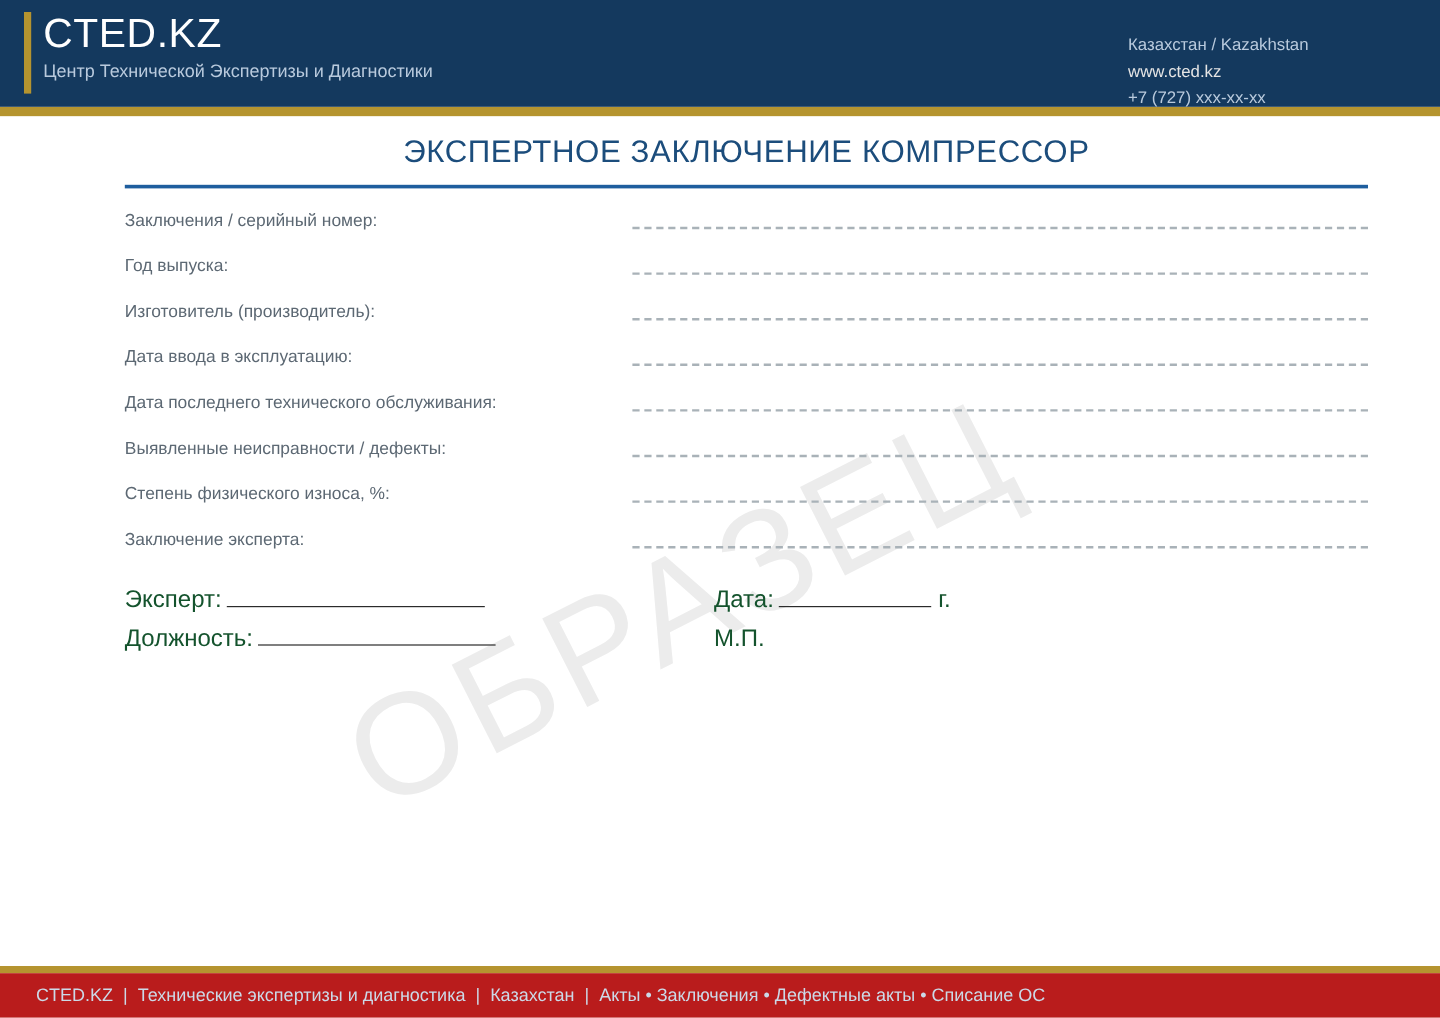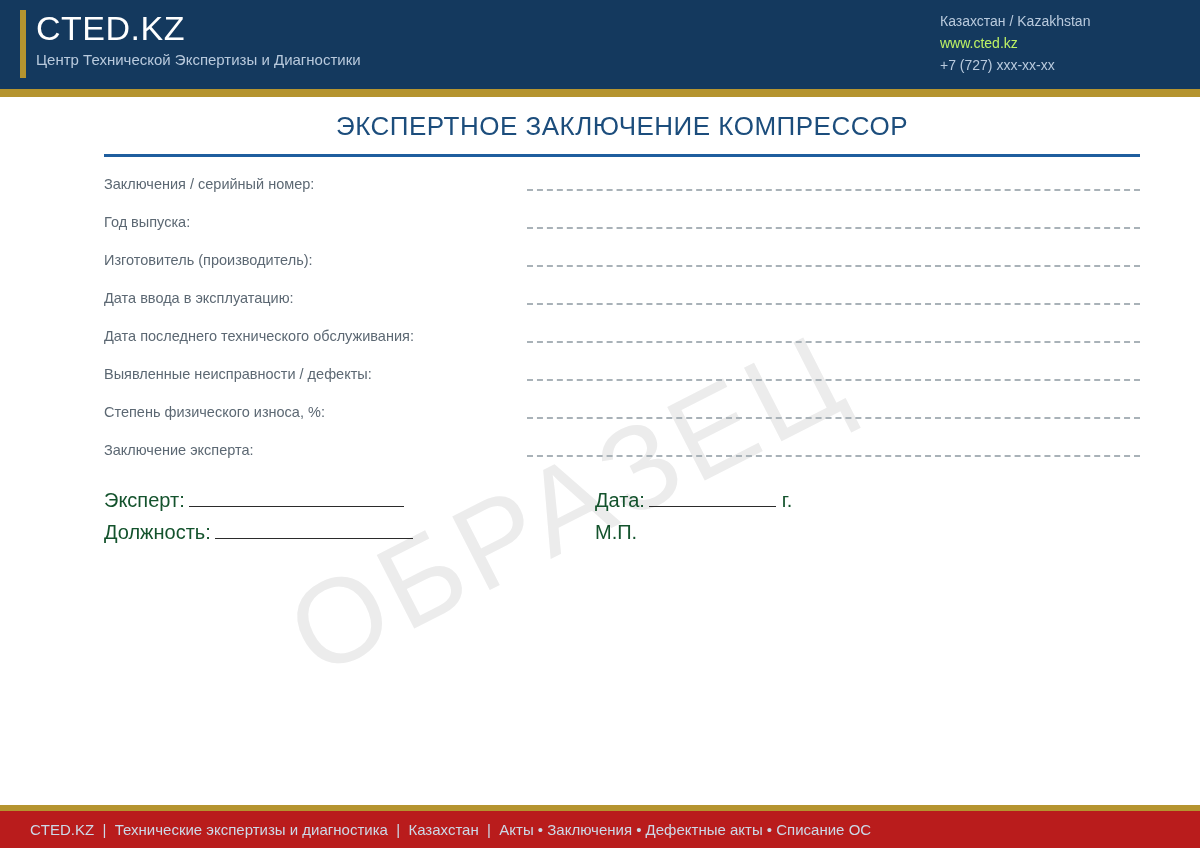--- a/index.html
+++ b/index.html
@@ -38,23 +38,23 @@
     line-height: 40px;
     letter-spacing: 0.5px;
     font-weight: 400;
   }
   .logo-subtitle {
     color: #B9CADD;
     font-size: 15px;
     line-height: 18px;
     margin-top: 3px;
   }
-  .contact-block { position: absolute; left: 940px; top: 10px; }
+  .contact-block { position: absolute; left: 940px; top: 26px; }
   .contact-line { font-size: 14px; line-height: 22px; color: #B9CADD; white-space: pre; }
-  .contact-line.link { color: #bef264; cursor: pointer; }
+  .contact-line.link { color: #e5e5e5; cursor: pointer; }
 
   .gold-strip-top { height: 8px; background: #B5942F; flex: 0 0 auto; }
 
   
   .main {
     position: relative;
     flex: 1 1 auto;
     background: #ffffff;
     overflow: hidden;
   }

